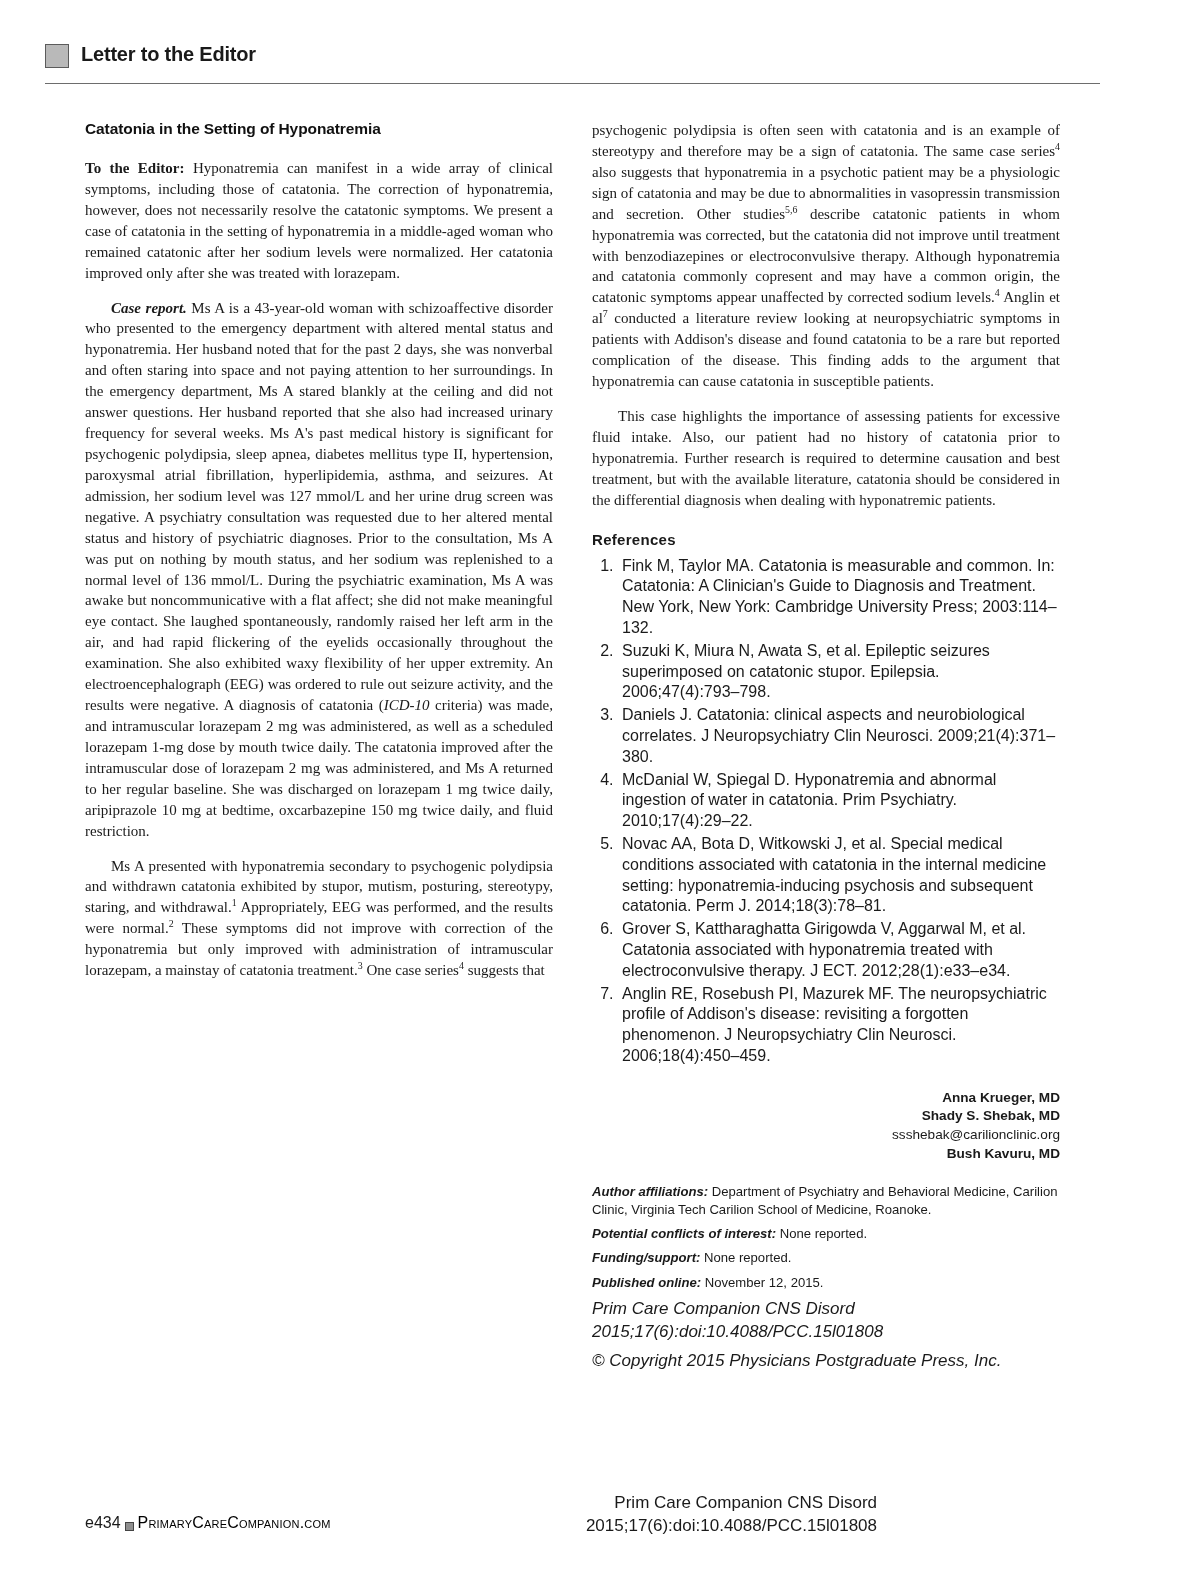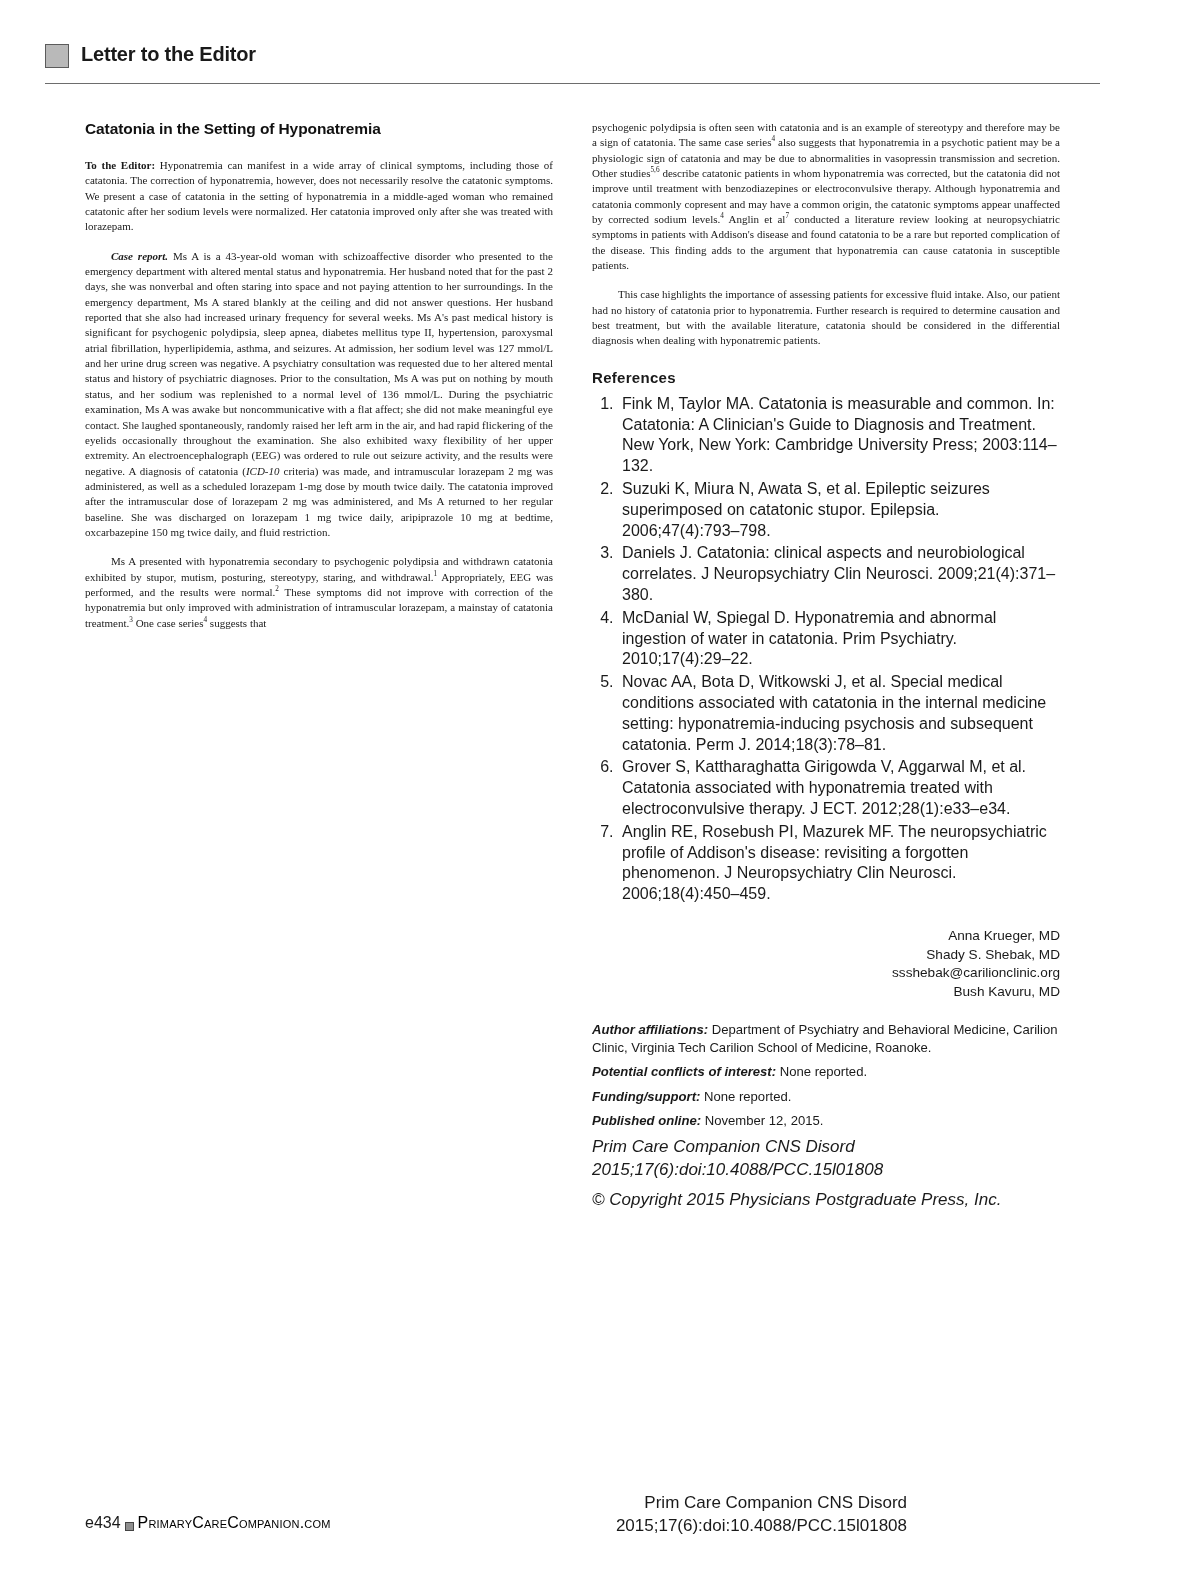--- a/index.html
+++ b/index.html
@@ -62,21 +62,21 @@
   .article-title {
     font-family: "Liberation Sans", sans-serif;
     font-weight: bold;
     font-size: 15.5px;
     letter-spacing: -0.1px;
     margin: 0 0 20px 0;
     color: #111;
   }
 
   p.body {
-    font-size: 11px;
+    font-size: 15px;
     line-height: 1.395;
     text-align: justify;
     margin: 0 0 14px 0;
     text-indent: 26px;
     hyphens: auto;
   }
   p.body.noindent { text-indent: 0; }
   p.body .lead {
     font-weight: bold;
   }
@@ -109,21 +109,21 @@
   }
 
   
   .authors {
     text-align: right;
     font-family: "Liberation Sans", sans-serif;
     font-size: 13.6px;
     line-height: 1.37;
     margin-top: 22px;
   }
-  .authors .name { font-weight: normal; }
+  .authors .name { font-weight: bold; }
   .authors .email { font-weight: normal; }
 
   
   .footnotes {
     margin-top: 20px;
     font-family: "Liberation Sans", sans-serif;
     font-size: 13.1px;
     line-height: 1.33;
   }
   .footnotes p { margin: 0 0 7px 0; }
@@ -151,21 +151,21 @@
     top: -1px;
   }
   .footer-site {
     font-variant: small-caps;
     font-size: 16px;
     letter-spacing: 0.2px;
     color: #000000;
   }
   .footer-right {
     position: absolute;
-    right: 71px;
+    right: 101px;
     bottom: 46px;
     text-align: right;
     font-family: "Liberation Sans", sans-serif;
     font-size: 17px;
     line-height: 1.35;
   }
 </style>
 </head>
 <body>
 

